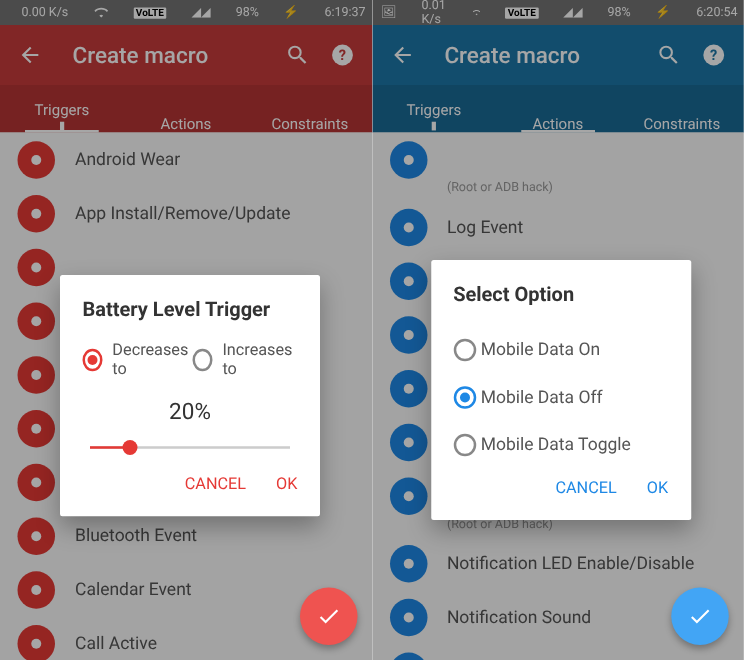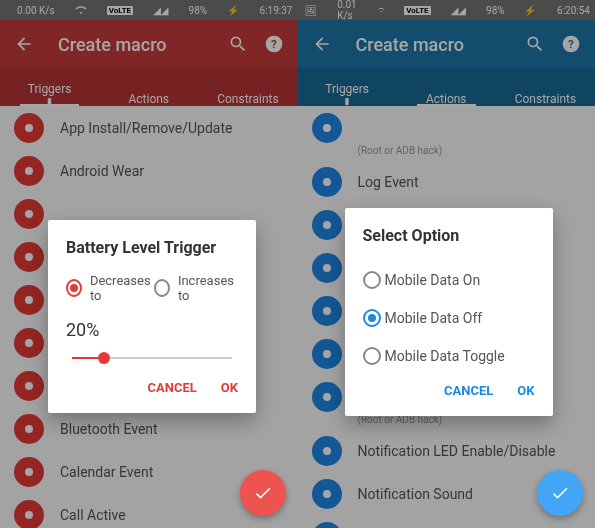--- a/index.html
+++ b/index.html
@@ -27,27 +27,27 @@
 .scrim{position:absolute;inset:0;background:rgba(0,0,0,0.35)}
 .dlg{position:absolute;background:#fff;border-radius:2px;box-shadow:0 8px 20px rgba(0,0,0,.3);padding:18px}
 .dlg h3{font-size:16px;color:#333;font-weight:bold;margin-bottom:16px}
 .radios{display:flex;margin-bottom:16px}
 .radio{display:flex;align-items:center;gap:8px;font-size:13px;color:#555}
 .rc{width:18px;height:18px;border-radius:50%;border:2px solid #888;display:flex;align-items:center;justify-content:center}
 .rc.sel{border-color:var(--acc)}
 .rc.sel::after{content:'';width:8px;height:8px;background:var(--acc);border-radius:50%}
 .red .dlg{--acc:#e53935}
 .blue .dlg{--acc:#1e88e5}
-.pct{text-align:left;font-size:18px;color:#333;margin-bottom:6px}
+.pct{text-align:center;font-size:18px;color:#333;margin-bottom:6px}
 .sld{position:relative;height:24px;margin:0 6px 10px}
 .sld .trk{position:absolute;top:11px;left:0;right:0;height:2px;background:#ccc}
 .sld .fl{position:absolute;top:11px;left:0;height:2px;background:var(--acc)}
 .sld .th{position:absolute;top:6px;width:12px;height:12px;border-radius:50%;background:var(--acc);margin-left:-6px}
 .btns{display:flex;justify-content:flex-end;gap:24px;margin-top:8px}
-.btns span{font-size:13px;font-weight:700;cursor:pointer}
+.btns span{font-size:13px;font-weight:400;cursor:pointer}
 .red .btns span{color:#e53935}
 .blue .btns span{color:#1e88e5}
 .vlist .opt{display:flex;align-items:center;gap:4px;padding:10px 0;font-size:14px;color:#555}
 .fab{position:absolute;bottom:12px;right:12px;width:46px;height:46px;border-radius:50%;display:flex;align-items:center;justify-content:center;box-shadow:0 3px 6px rgba(0,0,0,.3)}
 .red .fab{background:#ef5350}
 .blue .fab{background:#42a5f5}
 .fab svg{fill:#fff;width:20px;height:20px}
 </style>
 </head>
 <body>
@@ -89,29 +89,29 @@
         <span>Constraints</span>
       </div>
  </div>
  <div class="list" id="llist">
       <div class="li">
         <div class="circ">
           <svg viewBox="0 0 24 24">
             <circle cx="12" cy="12" r="6"></circle>
           </svg>
         </div>
+        <span>Android Wear</span>
+      </div>
+      <div class="li">
+        <div class="circ">
+          <svg viewBox="0 0 24 24">
+            <circle cx="12" cy="12" r="6"></circle>
+          </svg>
+        </div>
         <span>App Install/Remove/Update</span>
-      </div>
-      <div class="li">
-        <div class="circ">
-          <svg viewBox="0 0 24 24">
-            <circle cx="12" cy="12" r="6"></circle>
-          </svg>
-        </div>
-        <span>Android Wear</span>
       </div>
       <div class="li">
         <div class="circ">
           <svg viewBox="0 0 24 24">
             <circle cx="12" cy="12" r="6"></circle>
           </svg>
         </div>
       </div>
       <div class="li">
         <div class="circ">

